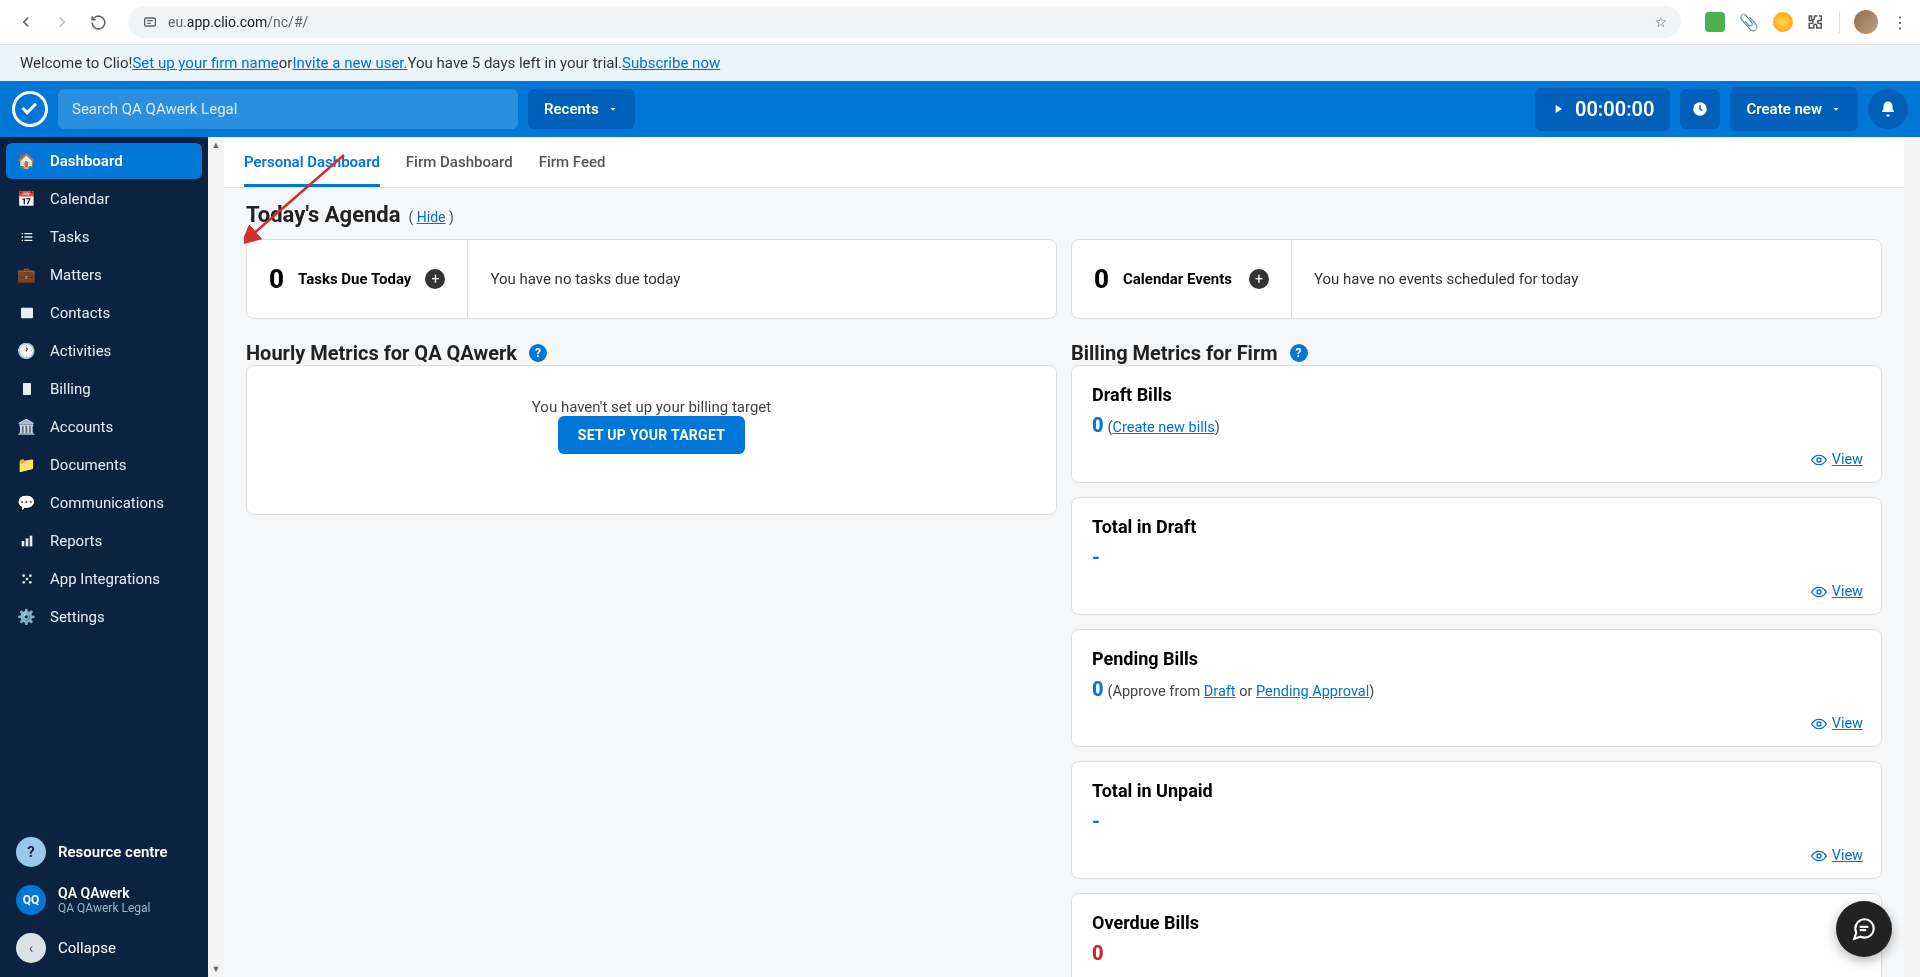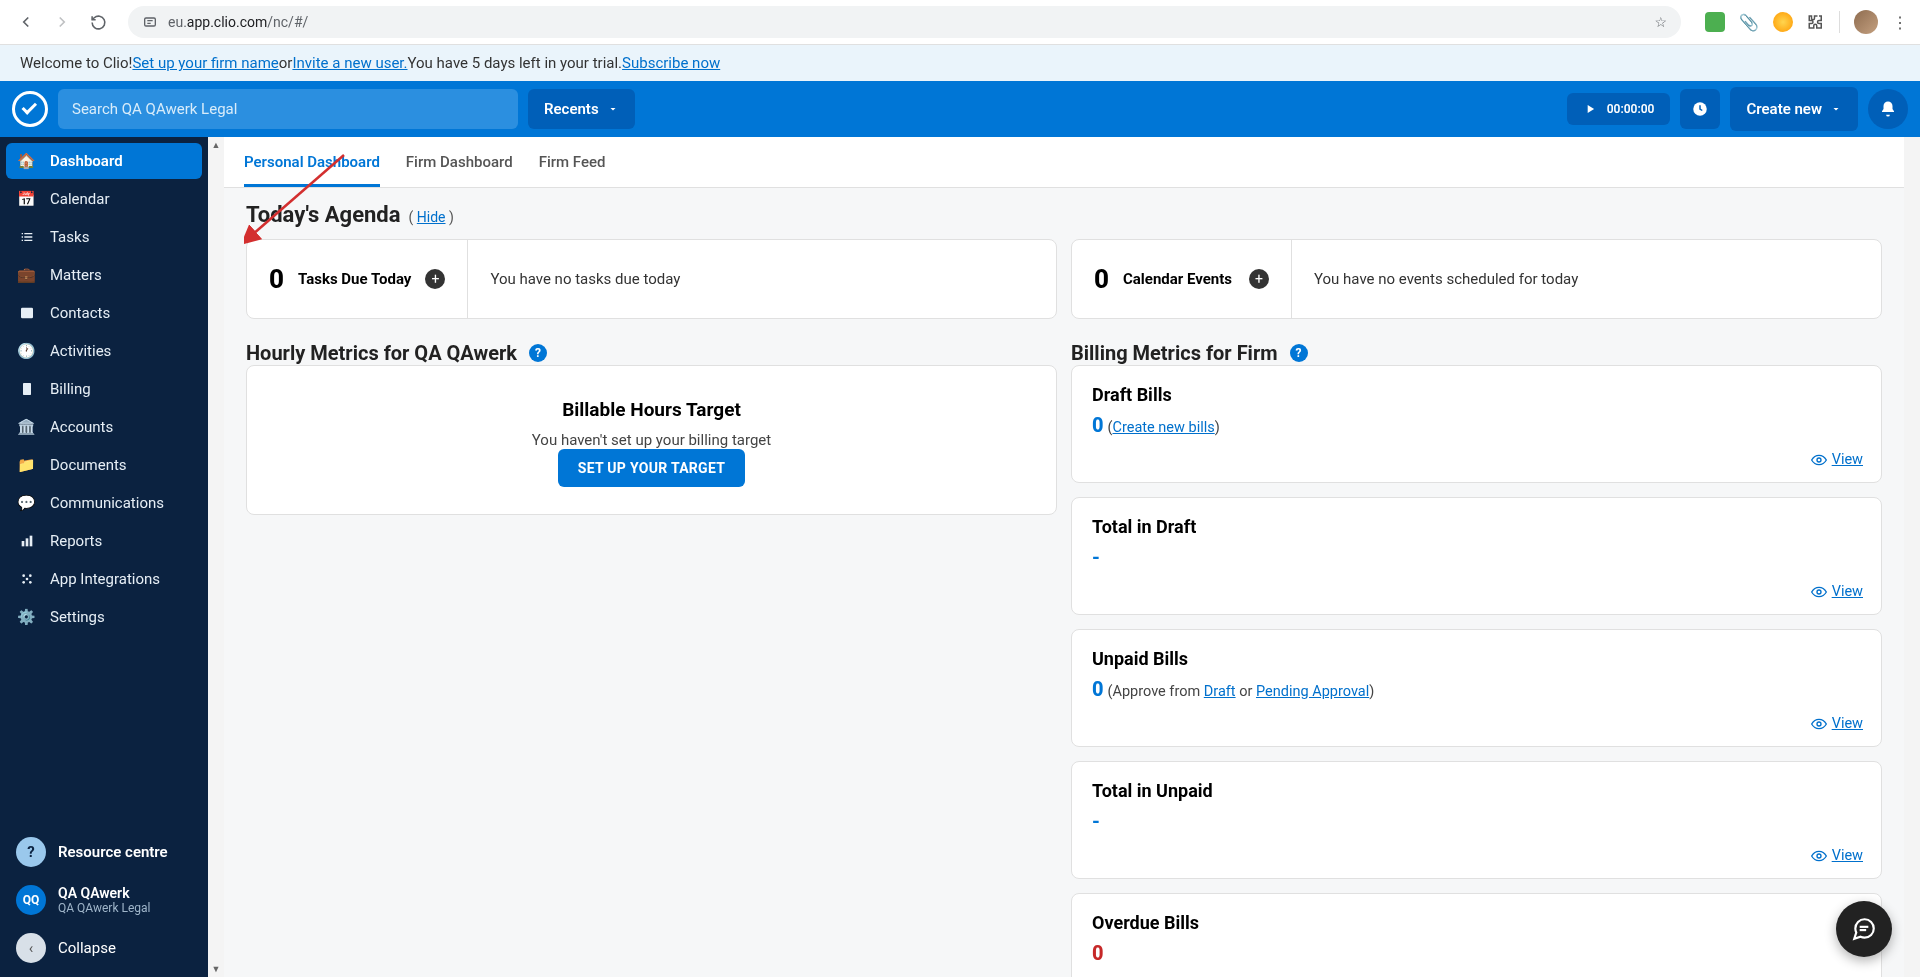--- a/index.html
+++ b/index.html
@@ -21,21 +21,21 @@
 
 
 .app-bar { background: #0076d6; height: 56px; display: flex; align-items: center; padding: 0 12px; gap: 10px; }
 .logo-circle { width: 36px; height: 36px; border: 3px solid #fff; border-radius: 50%; display: flex; align-items: center; justify-content: center; position: relative; }
 .logo-check { width: 14px; height: 8px; border-left: 3px solid #fff; border-bottom: 3px solid #fff; transform: rotate(-45deg) translate(1px,-2px); }
 .search-box { flex: 0 0 460px; height: 40px; background: #2b8fe0; border-radius: 6px; display: flex; align-items: center; padding: 0 14px; color: #fff; font-size: 15px; }
 .search-box input { background: transparent; border: none; outline: none; color: #fff; font-size: 15px; width: 100%; }
 .search-box input::placeholder { color: #d8ecfa; }
 .recents-btn { height: 40px; background: #005fb8; color: #fff; border-radius: 6px; padding: 0 16px; display: flex; align-items: center; gap: 8px; font-size: 15px; font-weight: 600; cursor: pointer; }
 .spacer { flex: 1; }
-.timer-btn { height: 32px; background: #005fb8; color: #fff; border-radius: 6px; padding: 0 16px; display: flex; align-items: center; gap: 10px; font-size: 12px; font-weight: 600; cursor: pointer; }
+.timer-btn { height: 43px; background: #005fb8; color: #fff; border-radius: 6px; padding: 0 16px; display: flex; align-items: center; gap: 10px; font-size: 20px; font-weight: 600; cursor: pointer; }
 .icon-pill { width: 40px; height: 40px; background: #005fb8; border-radius: 6px; display: flex; align-items: center; justify-content: center; color: #fff; cursor: pointer; }
 .create-btn { height: 44px; background: #005fb8; color: #fff; border-radius: 6px; padding: 0 16px; display: flex; align-items: center; gap: 8px; font-size: 15px; font-weight: 600; cursor: pointer; }
 .bell-pill { width: 40px; height: 40px; background: #005fb8; border-radius: 50%; display: flex; align-items: center; justify-content: center; color: #fff; cursor: pointer; }
 
 
 .layout { display: flex; height: calc(100vh - 45px - 36px - 56px); }
 
 
 .sidebar { width: 208px; background: #0b2240; color: #fff; display: flex; flex-direction: column; font-size: 15px; }
 .side-items { padding: 6px; display: flex; flex-direction: column; gap: 2px; }
@@ -341,21 +341,20 @@
         </div>
       </div>
 
       <div class="metrics-row">
         <div class="metrics-col">
           <div class="metrics-title">
             <span>Hourly Metrics for QA QAwerk</span>
             <span class="help-circle">?</span>
           </div>
           <div class="target-card">
-            <h3>Billable Hours Target</h3>
             <p>You haven't set up your billing target</p>
             <button class="setup-btn">SET UP YOUR TARGET</button>
           </div>
         </div>
 
         <div class="metrics-col">
           <div class="metrics-title">
             <span>Billing Metrics for Firm</span>
             <span class="help-circle">?</span>
           </div>
@@ -379,21 +378,21 @@
               <div class="bill-val dash">-</div>
               <a class="view-link">
                   <svg width="16" height="16" viewBox="0 0 24 24" fill="none" stroke="#0070cc" stroke-width="2">
                     <path d="M1 12s4-7 11-7 11 7 11 7-4 7-11 7S1 12 1 12z"></path>
                     <circle cx="12" cy="12" r="3"></circle>
                   </svg>
                   <span>View</span>
                 </a>
             </div>
             <div class="bill-card">
-              <h4>Unpaid Bills</h4>
+              <h4>Pending Bills</h4>
               <div>
                 <span class="bill-val">0</span>
                 <span class="bill-sub"><span> (Approve from </span><a href="#">Draft</a><span> or </span><a href="#">Pending Approval</a><span>)</span></span>
               </div>
               <a class="view-link">
                   <svg width="16" height="16" viewBox="0 0 24 24" fill="none" stroke="#0070cc" stroke-width="2">
                     <path d="M1 12s4-7 11-7 11 7 11 7-4 7-11 7S1 12 1 12z"></path>
                     <circle cx="12" cy="12" r="3"></circle>
                   </svg>
                   <span>View</span>

